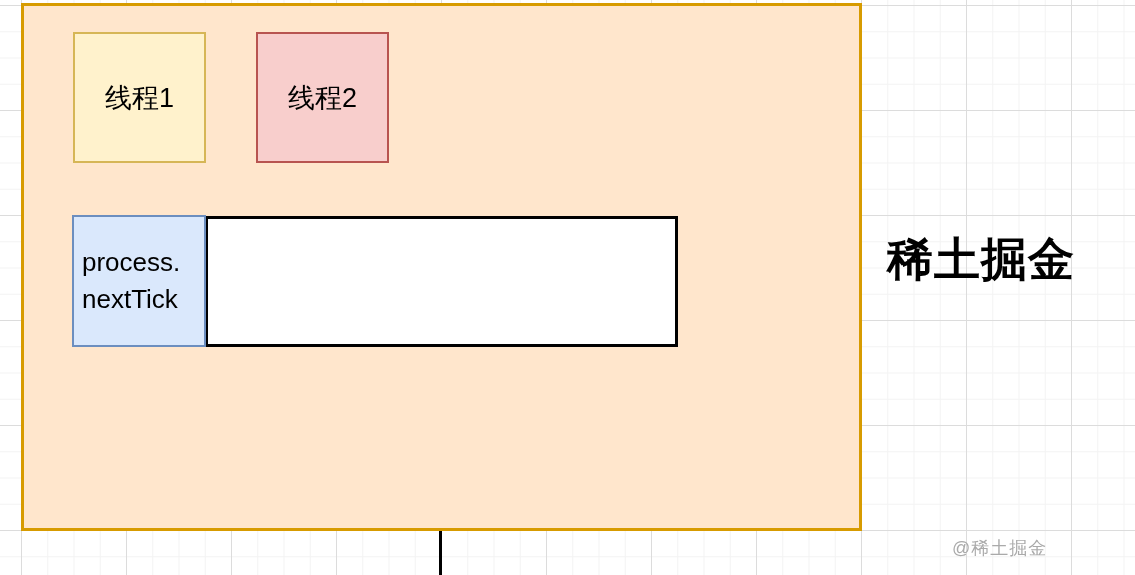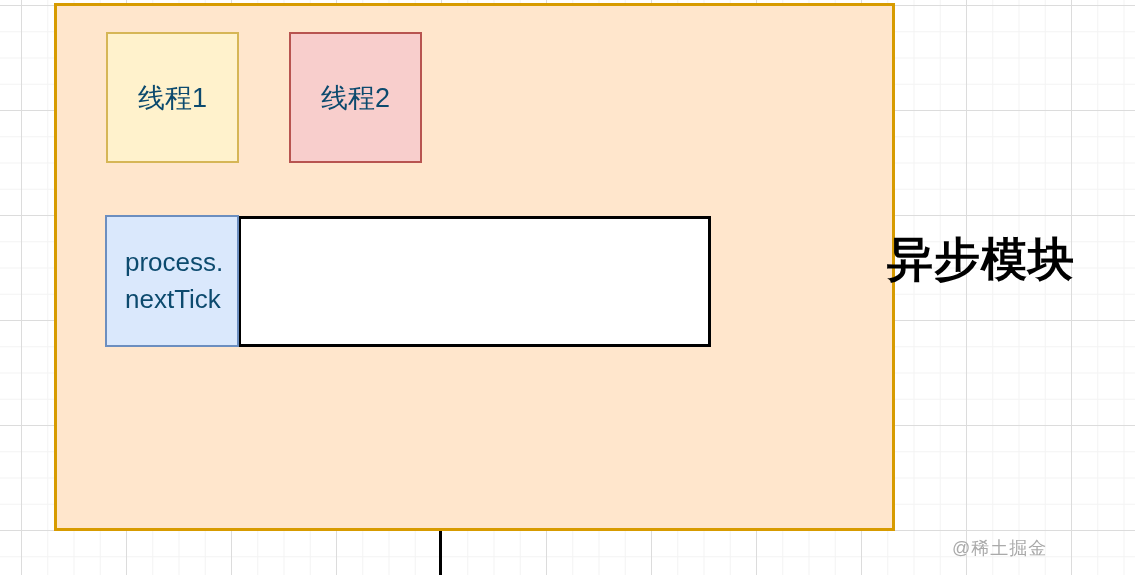--- a/index.html
+++ b/index.html
@@ -19,22 +19,21 @@
       linear-gradient(90deg, #f3f3f3 1px, transparent 1px);
     background-size: 105px 105px, 105px 105px, 26.25px 26.25px, 26.25px 26.25px;
     background-position: 21px 5px;
   }
 
   .shape {
     position: absolute;
     display: flex;
     align-items: center;
     justify-content: center;
-    color: #0c4a6e;
-    margin-left: 33px;
+    color: #000000;
   }
 
   .main-container {
     left: 21px; top: 3px;
     width: 841px; height: 528px;
     border: 3px solid;
   }
 
   .thread-box {
     top: 32px;
@@ -46,21 +45,21 @@
   .thread-2 { left: 256px; }
   .thread-3 { left: 440px; }
 
   .process-box {
     left: 72px; top: 215px;
     width: 134px; height: 132px;
     border: 2px solid;
     font-size: 26px;
     line-height: 1.42;
     justify-content: flex-start;
-    padding-left: 18px;
+    padding-left: 8px;
     white-space: pre-line;
   }
 
   .queue-box {
     left: 205px; top: 216px;
     width: 473px; height: 131px;
     border: 3px solid;
   }
 
   .module-label {
@@ -127,20 +126,20 @@
   <div class="shape thread-box thread-1" style="background-color: rgb(255, 242, 204); border-color: rgb(214, 182, 86);">线程1</div>
 
   <div class="shape thread-box thread-2" style="background-color: rgb(248, 206, 204); border-color: rgb(184, 84, 80);">线程2</div>
 
 
   <div class="shape queue-box" style="background-color: rgb(255, 255, 255); border-color: rgb(0, 0, 0);"></div>
 
   <div class="shape process-box" style="background-color: rgb(218, 232, 252); border-color: rgb(108, 142, 191);">process.
 nextTick</div>
 
-  <div class="module-label">异步模块</div>
+  <div class="module-label">稀土掘金</div>
 
   <div class="connector-line" style="background-color: rgb(0, 0, 0);"></div>
 
   <div class="watermark-author">@稀土掘金</div>
 
 
 </div>
 
 </body></html>

